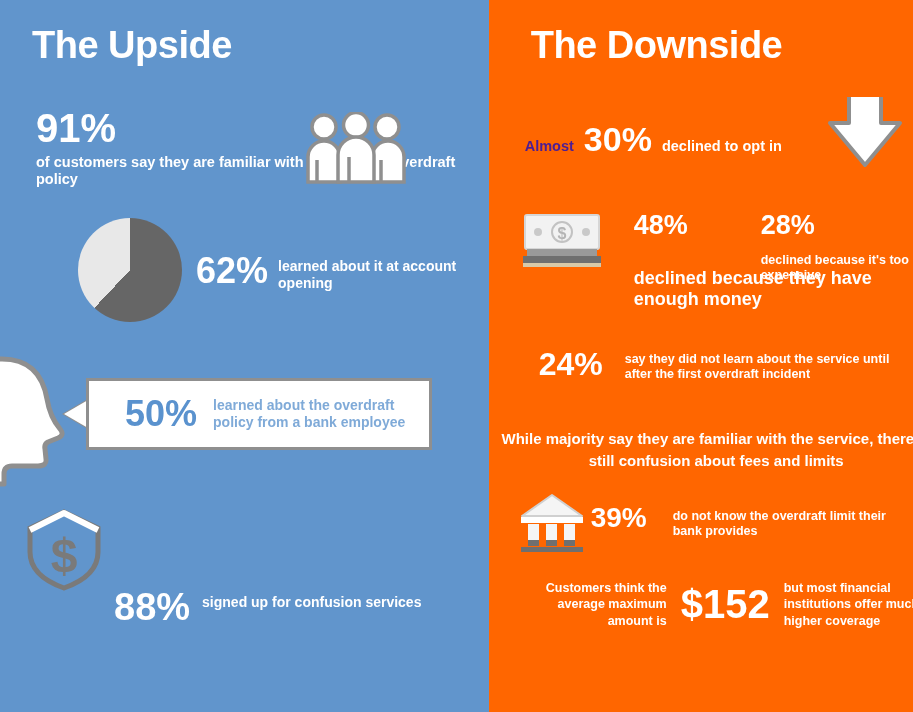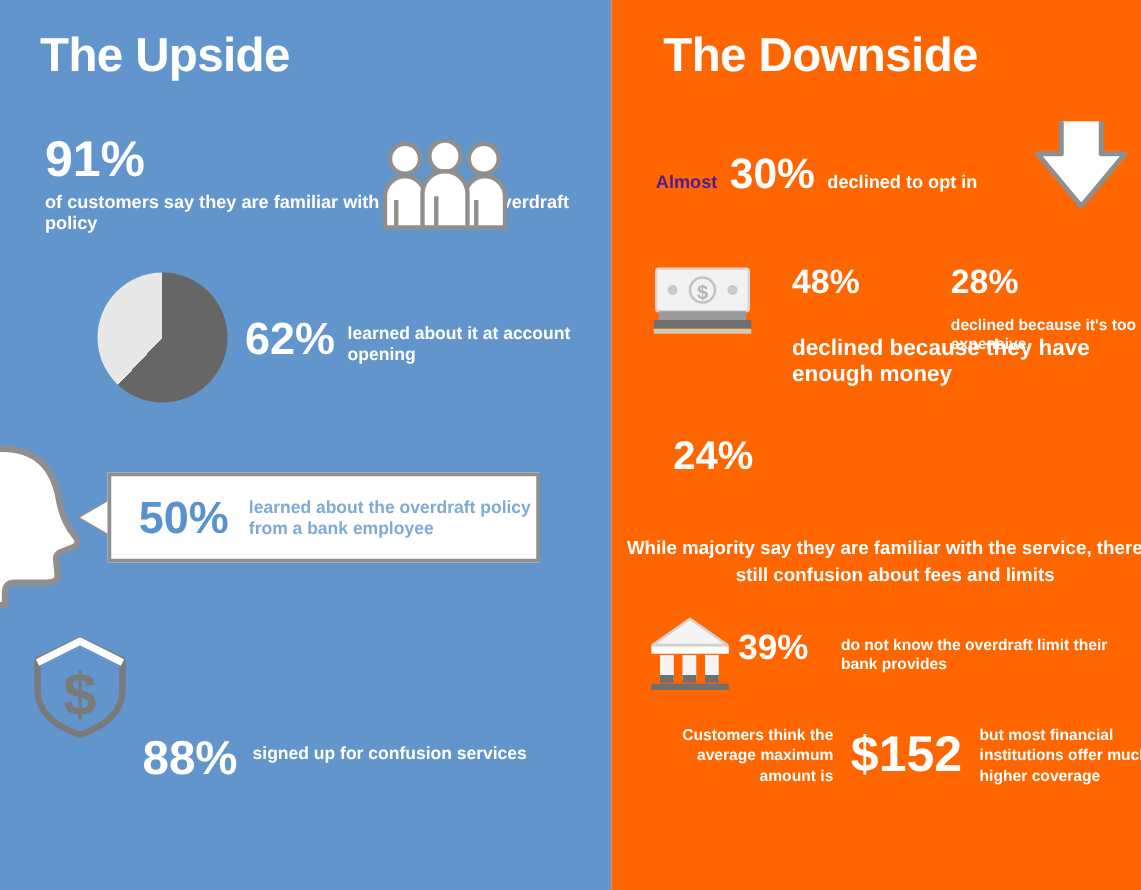--- a/index.html
+++ b/index.html
@@ -78,21 +78,21 @@
   #bubble {
     left: 86px;
     top: 378px;
     width: 346px;
     height: 72px;
     background: #ffffff;
     border: 3px solid #8f8f8f;
     box-sizing: border-box;
     display: flex;
     align-items: center;
-    padding-left: 22px;
+    padding-left: 36px;
   }
   #bubble .big-num { color: #5A92CE; font-size: 36px; }
   #bubble .desc { color: #7FAAD8; font-size: 14px; margin-left: 16px; line-height: 1.2; }
   #bubble-tail {
     position: absolute;
     left: 64px;
     top: 400px;
     width: 0; height: 0;
     border-top: 14px solid transparent;
     border-bottom: 14px solid transparent;
@@ -269,20 +269,21 @@
       <div class="desc">declined because they have enough money</div>
     </div>
 
     <div class="abs" id="stat-28">
       <div class="big-num">28%</div>
       <div class="desc">declined because it's too expensive</div>
     </div>
 
     <div class="abs" id="stat-24">
       <div class="big-num">24%</div>
+      <div class="desc">say they did not learn about the service until after the first overdraft incident</div>
     </div>
 
     <div class="abs" id="callout">While majority say they are familiar with the service, there is still confusion about fees and limits</div>
 
     <div class="abs" id="bank-icon">
       <svg width="66" height="62" viewBox="0 0 66 62">
         <path d="M33 3 L63 24 H3 Z" fill="#f5f5f5" stroke="#d0d0d0" stroke-width="2" stroke-linejoin="round"></path>
         <rect x="2" y="25" width="62" height="6" fill="#ffffff"></rect>
         <rect x="9" y="32" width="11" height="20" fill="#f5f5f5"></rect>
         <rect x="27" y="32" width="11" height="20" fill="#f5f5f5"></rect>

